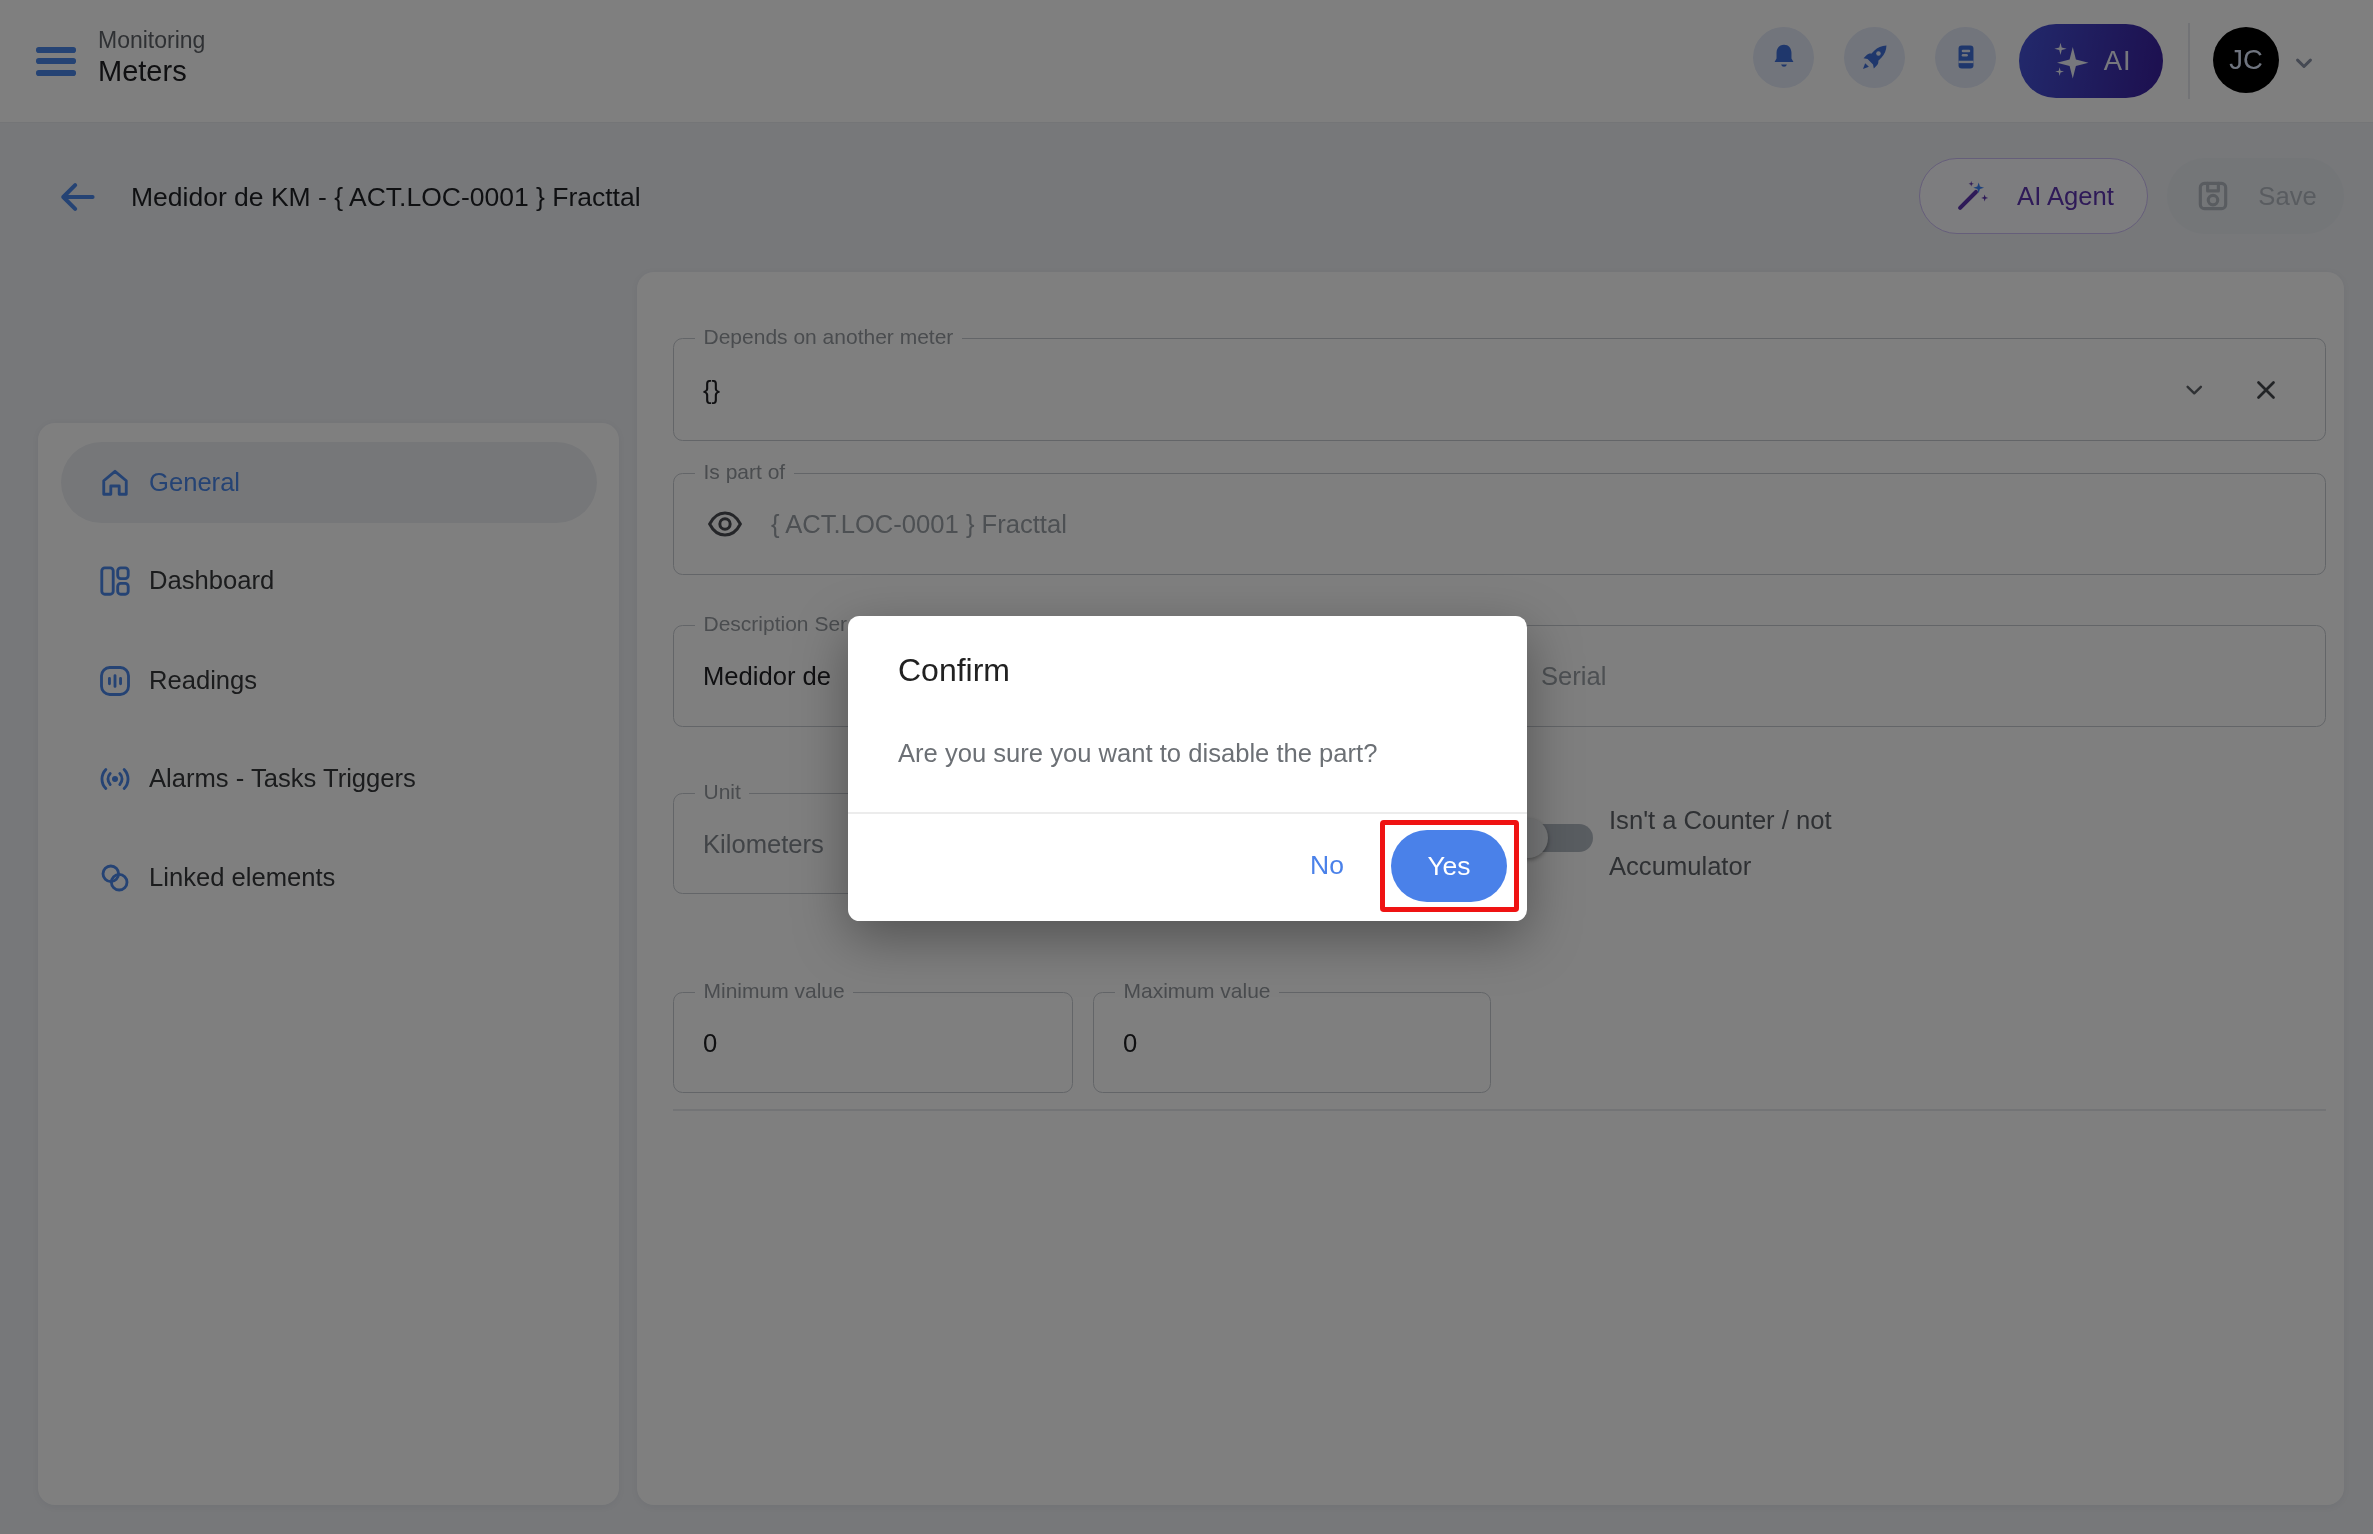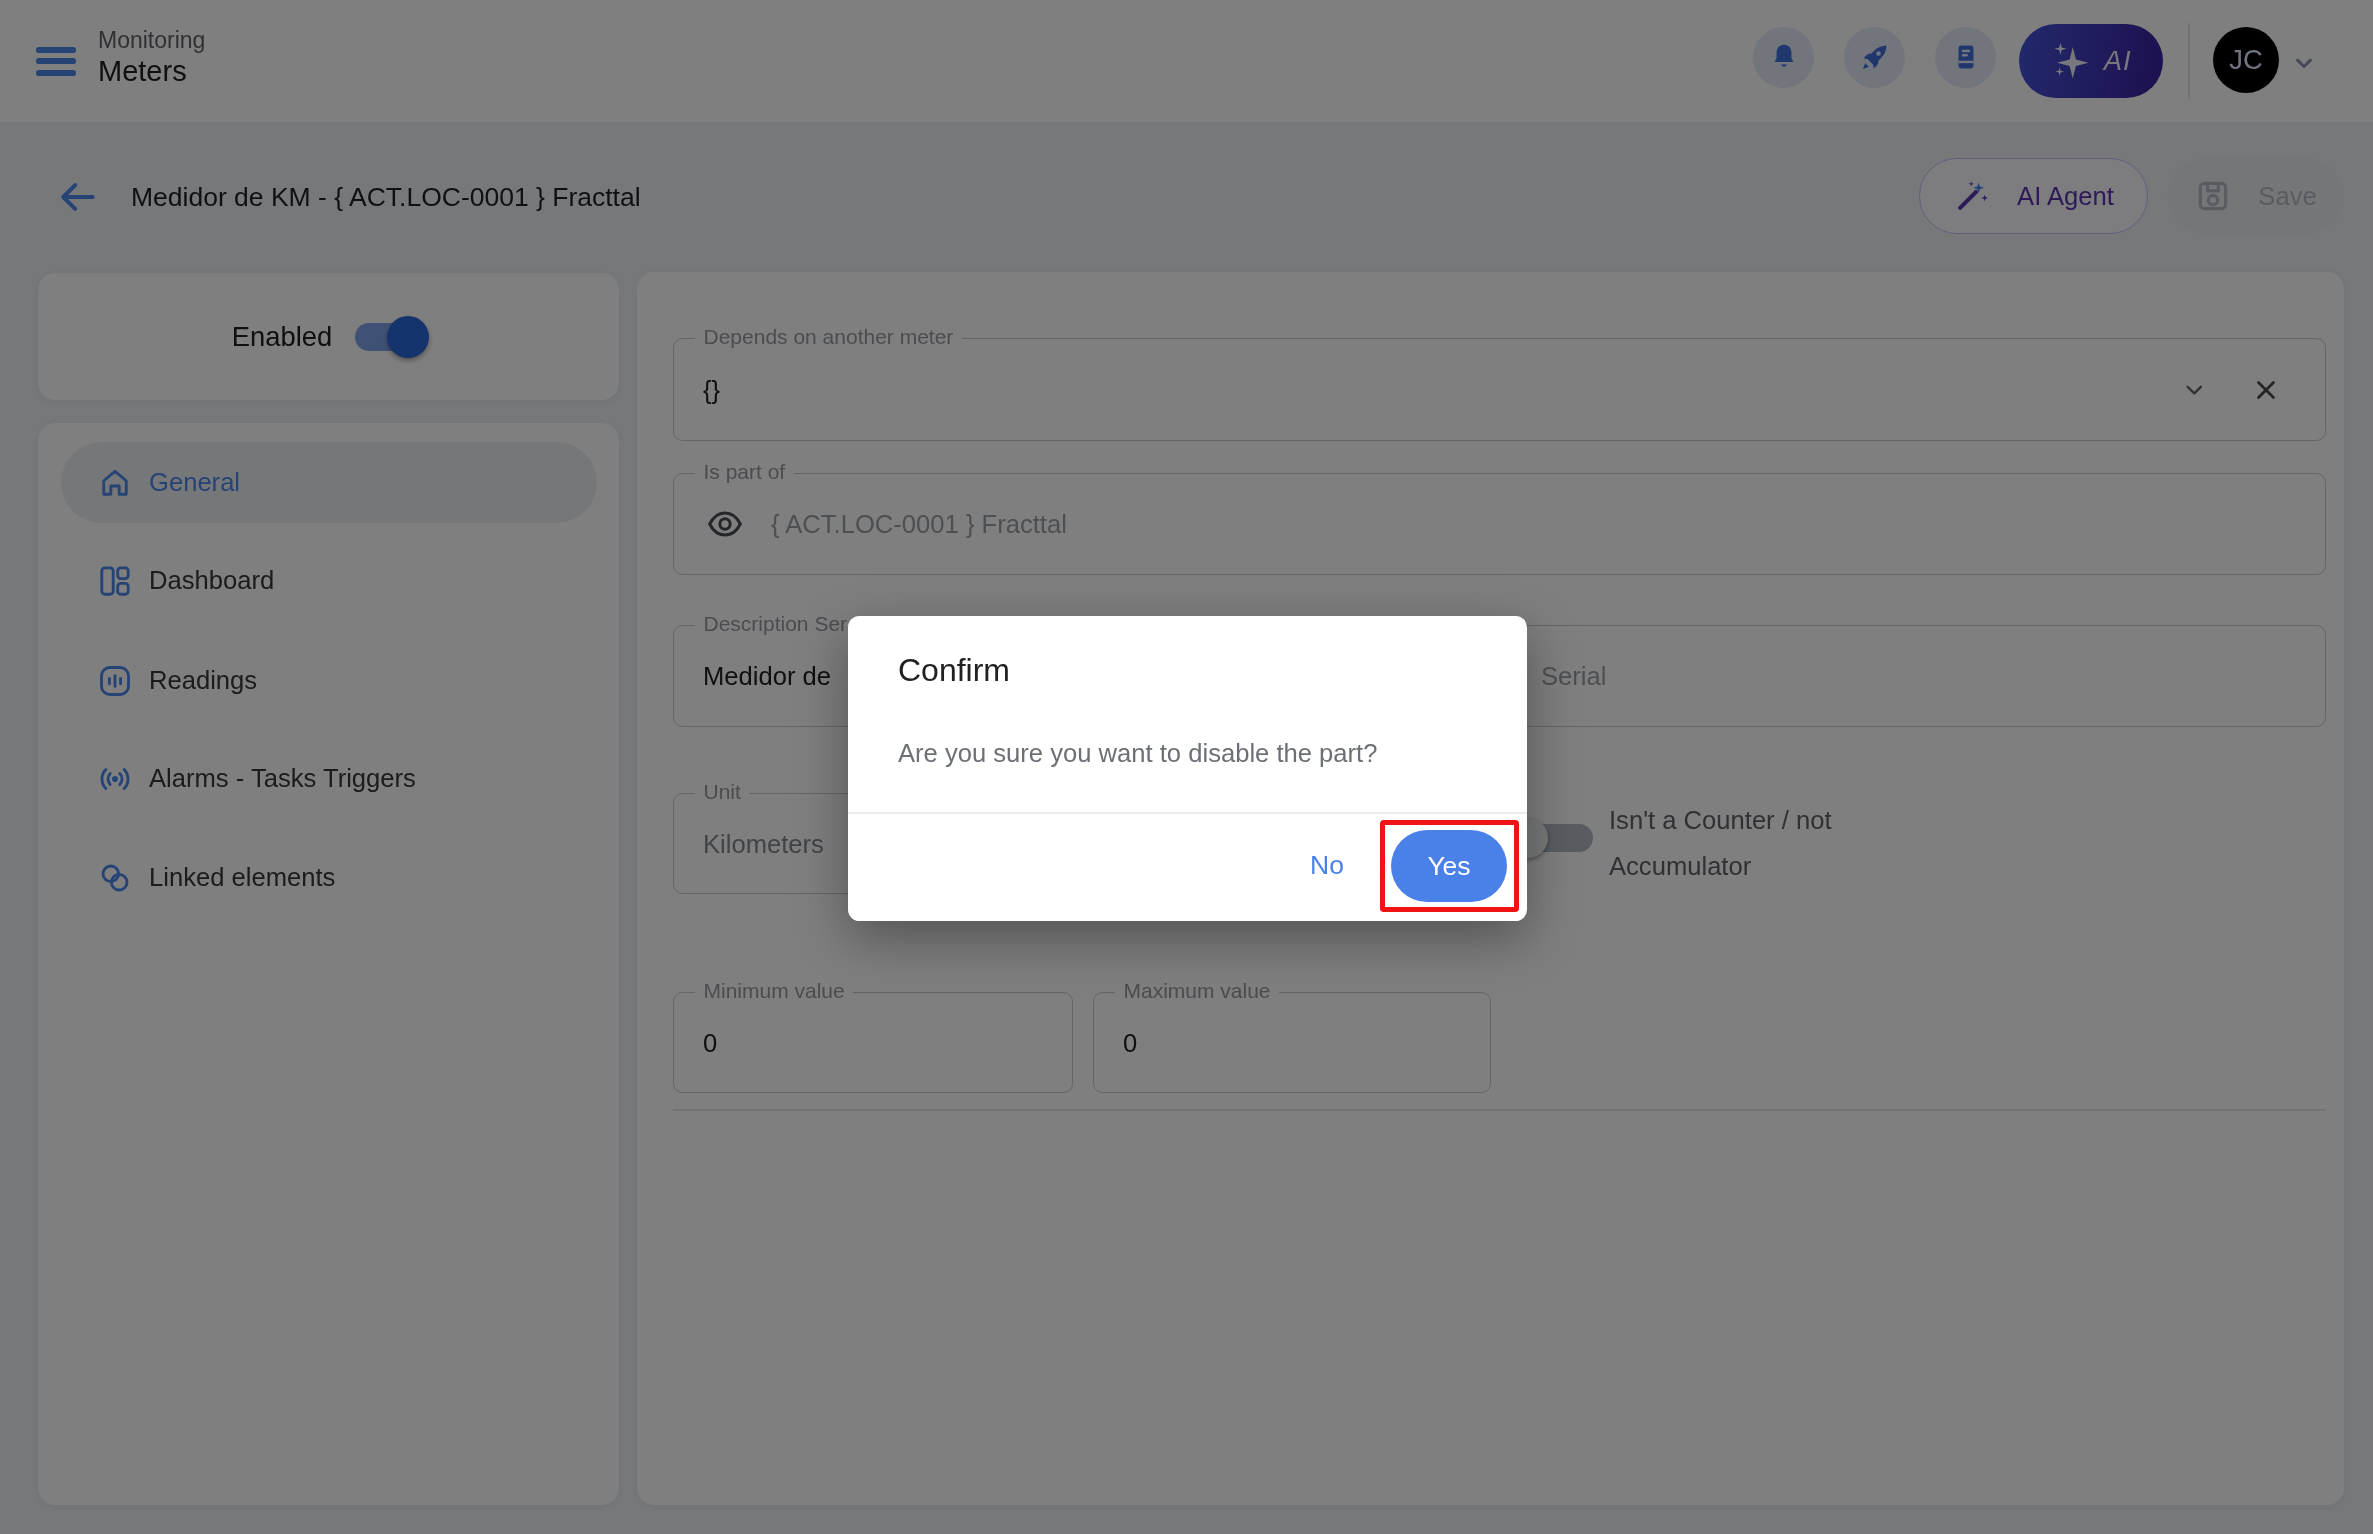--- a/index.html
+++ b/index.html
@@ -13,21 +13,21 @@
   .burger i{position:absolute;left:0;width:40px;height:5.7px;border-radius:2.8px;background:var(--primary,#4a86e8);}
   .burger i:nth-child(1){top:0}.burger i:nth-child(2){top:11.4px}.burger i:nth-child(3){top:23px}
   .hdr-section{position:absolute;left:98px;top:26.5px;font-size:23px;color:var(--text-gray,#5f6368);}
   .hdr-page{position:absolute;left:98px;top:55px;font-size:29px;font-weight:500;color:var(--text-dark,#202124);}
   .chip{position:absolute;top:26.5px;width:61px;height:61px;border-radius:50%;background:var(--icon-chip-bg,#e4eaf9);
         display:flex;align-items:center;justify-content:center;color:var(--icon-chip-fg,#3f6fd8);cursor:pointer;}
   .chip.c-bell{left:1753px}.chip.c-rocket{left:1844px}.chip.c-doc{left:1935px}
   .ai-pill{position:absolute;left:2019px;top:24px;width:144px;height:74px;border-radius:37px;cursor:pointer;
         background:linear-gradient(100deg,var(--ai-grad-start,#4553d8),var(--ai-grad-end,#3a1f9e));
         display:flex;align-items:center;justify-content:center;gap:11.4px;}
-  .ai-pill .lbl{font-size:27.4px;color:#eef1fb;letter-spacing:0.9px;font-style:italic;}
+  .ai-pill .lbl{font-size:27.4px;color:#eef1fb;letter-spacing:0.9px;}
   .hdr-div{position:absolute;left:2188px;top:23px;width:1.9px;height:76px;background:#e4e7ec;}
   .avatar{position:absolute;left:2213px;top:27.4px;width:66px;height:66px;border-radius:50%;background:#000000;
         color:#dfe9ff;font-size:27.4px;display:flex;align-items:center;justify-content:center;cursor:pointer;}
   .av-chev{position:absolute;left:2290px;top:49px;color:#8a93a6;cursor:pointer;line-height:0;}
 
   
   .back{position:absolute;left:55px;top:175px;color:var(--primary,#4a86e8);cursor:pointer;line-height:0;}
   .tb-title{position:absolute;left:131px;top:182px;font-size:26.5px;font-weight:500;color:#1f2125;}
   .btn{position:absolute;top:158px;height:76px;border-radius:38px;display:flex;align-items:center;justify-content:center;
        gap:26px;font-size:25.6px;font-weight:500;cursor:pointer;}
@@ -166,28 +166,20 @@
   </div>
   <div class="btn btn-save">
     <svg width="38" height="38" viewBox="0 0 24 24" fill="none" stroke="currentColor" stroke-width="2" stroke-linecap="round" stroke-linejoin="round">
       <rect x="4" y="4" width="16" height="16" rx="2.6"></rect>
       <path d="M8.6 4 V8.8 H15.4 V4"></path>
       <circle cx="12" cy="14.6" r="3"></circle>
     </svg>
     <span>Save</span>
   </div>
 
-  <div class="card sb1">
-    <div class="enabled-row">
-      <span class="enabled-lbl">Enabled</span>
-      <span class="sw-on">
-          <span class="knob"></span>
-        </span>
-    </div>
-  </div>
 
   <div class="card sb2">
     <div class="nav-item ni-0 active">
       <span class="nicon">
         <svg width="36" height="36" viewBox="0 0 24 24" fill="none" stroke="currentColor" stroke-width="1.9" stroke-linecap="round" stroke-linejoin="round">
           <path d="M4.5 10.5 L12 4.2 L19.5 10.5 V19.5 H14.8 V14 H9.2 V19.5 H4.5 Z"></path>
         </svg>
       </span>
       <span>General</span>
     </div>

